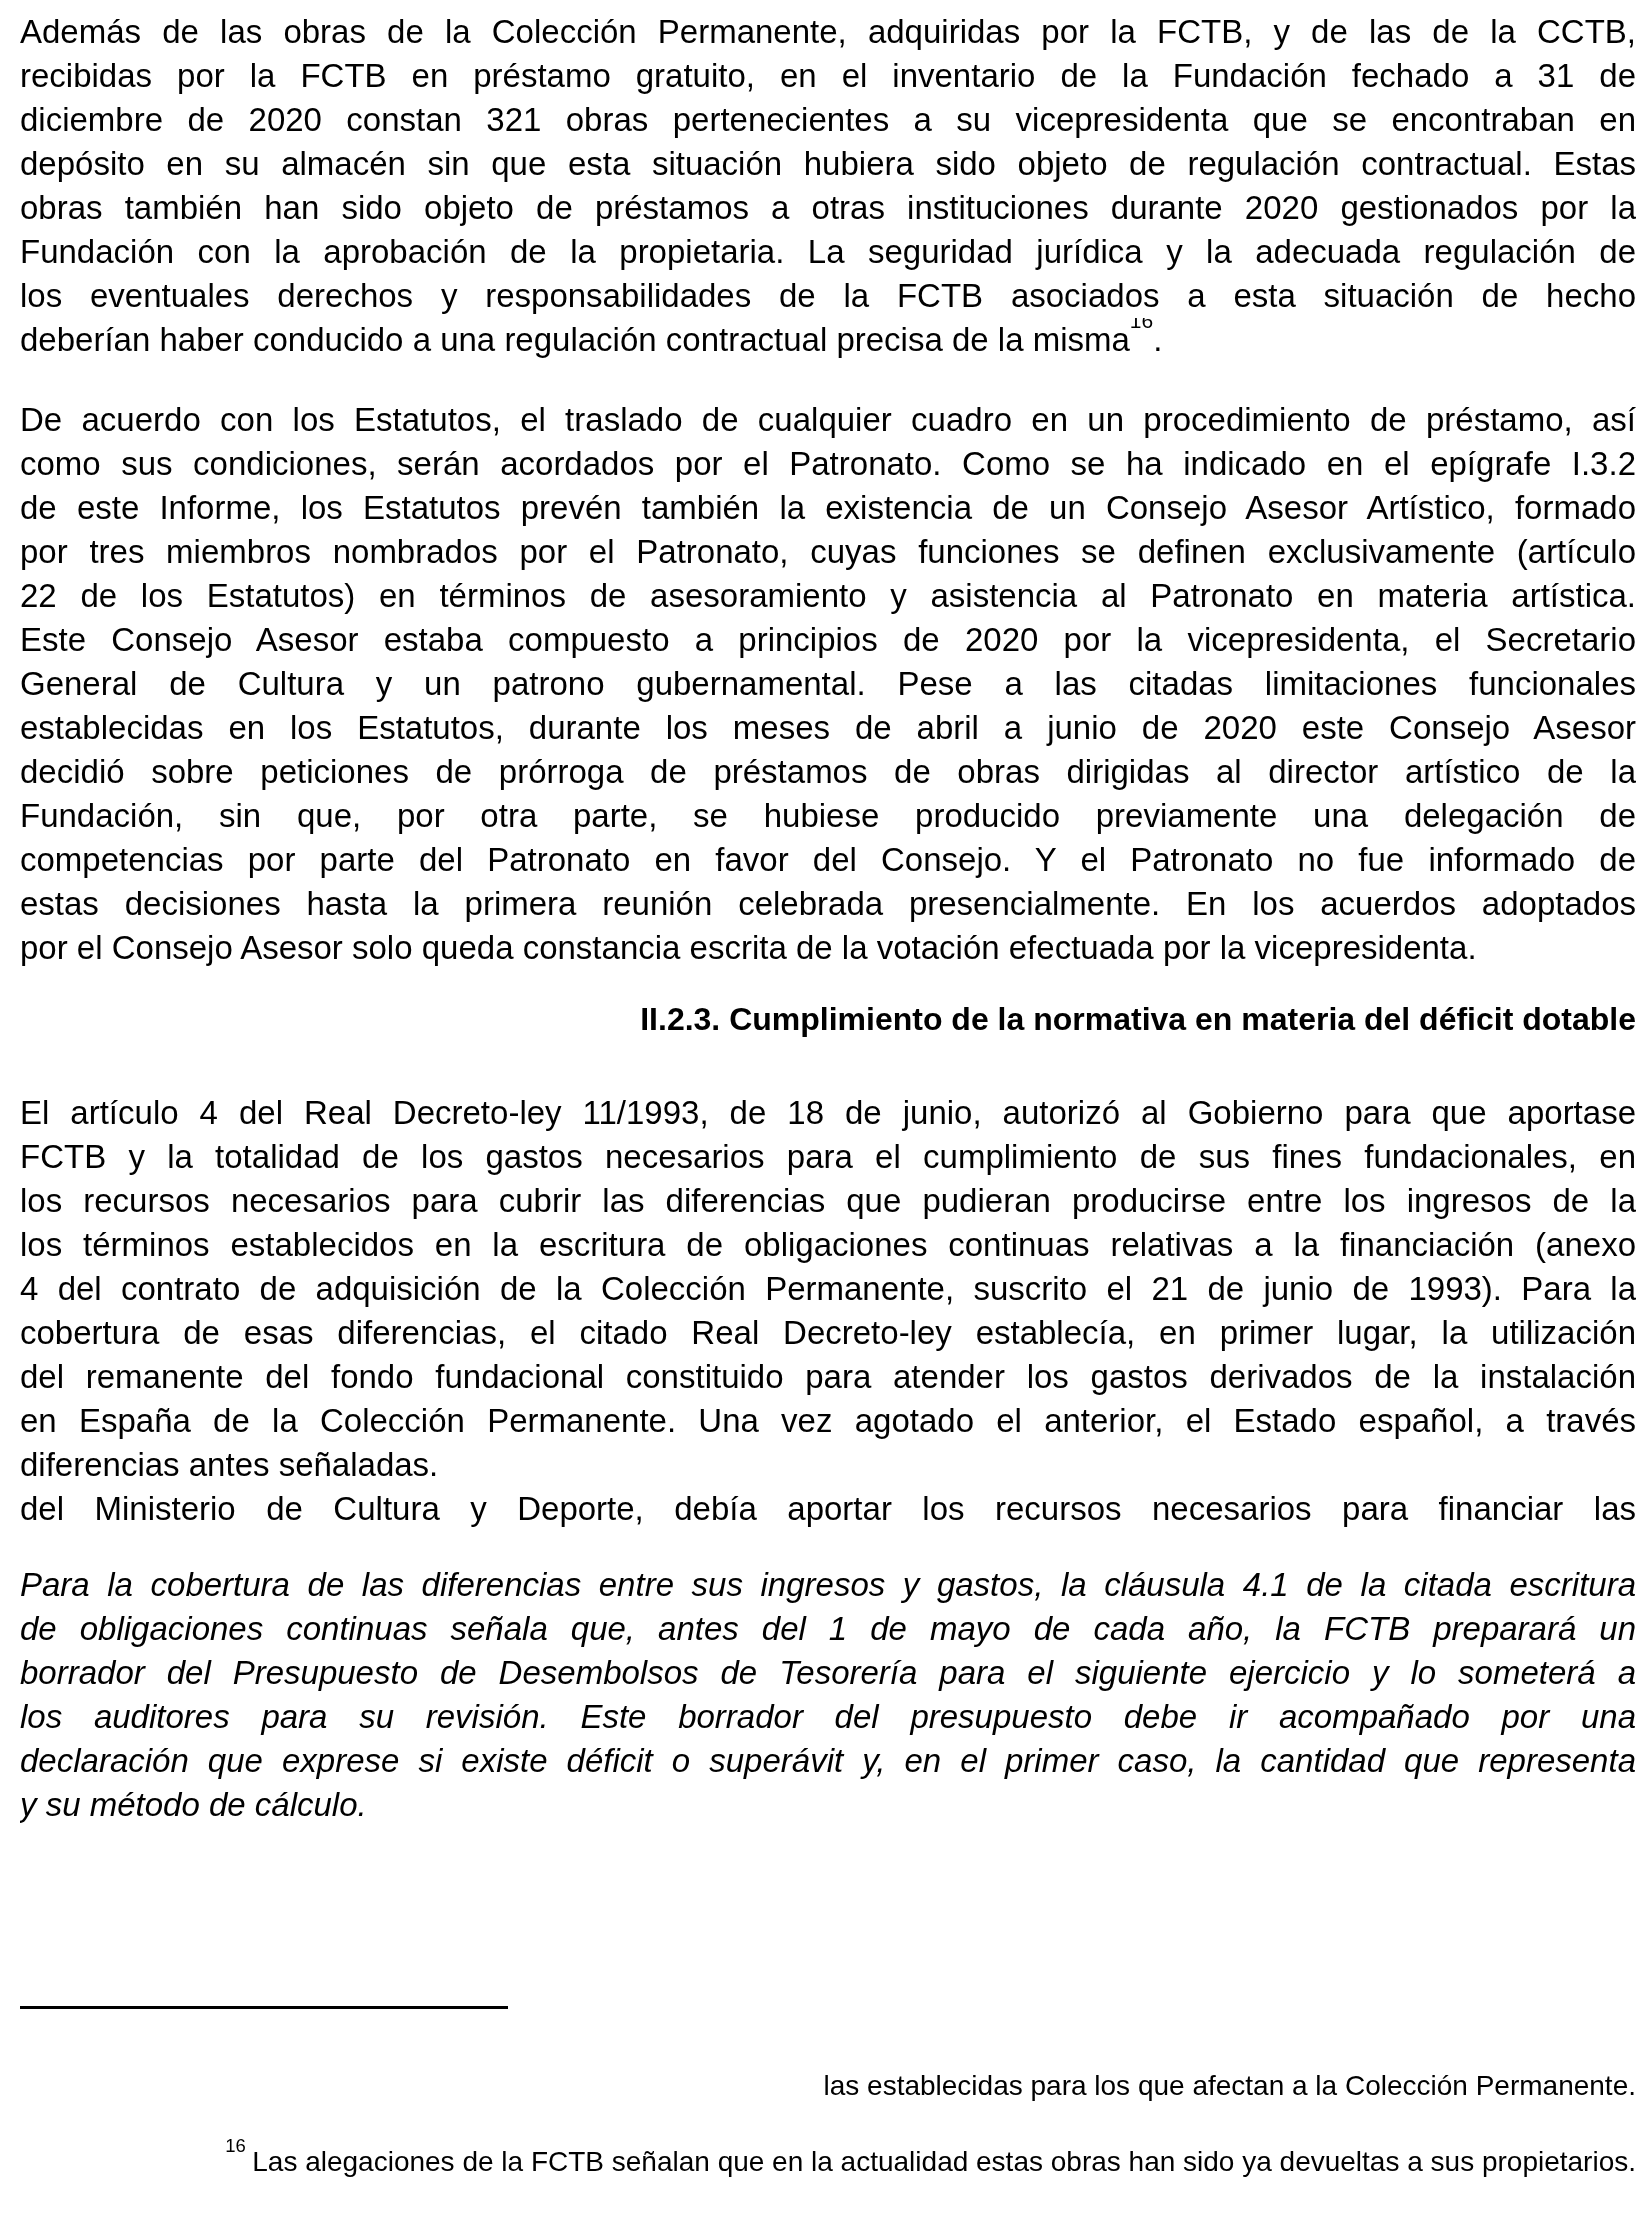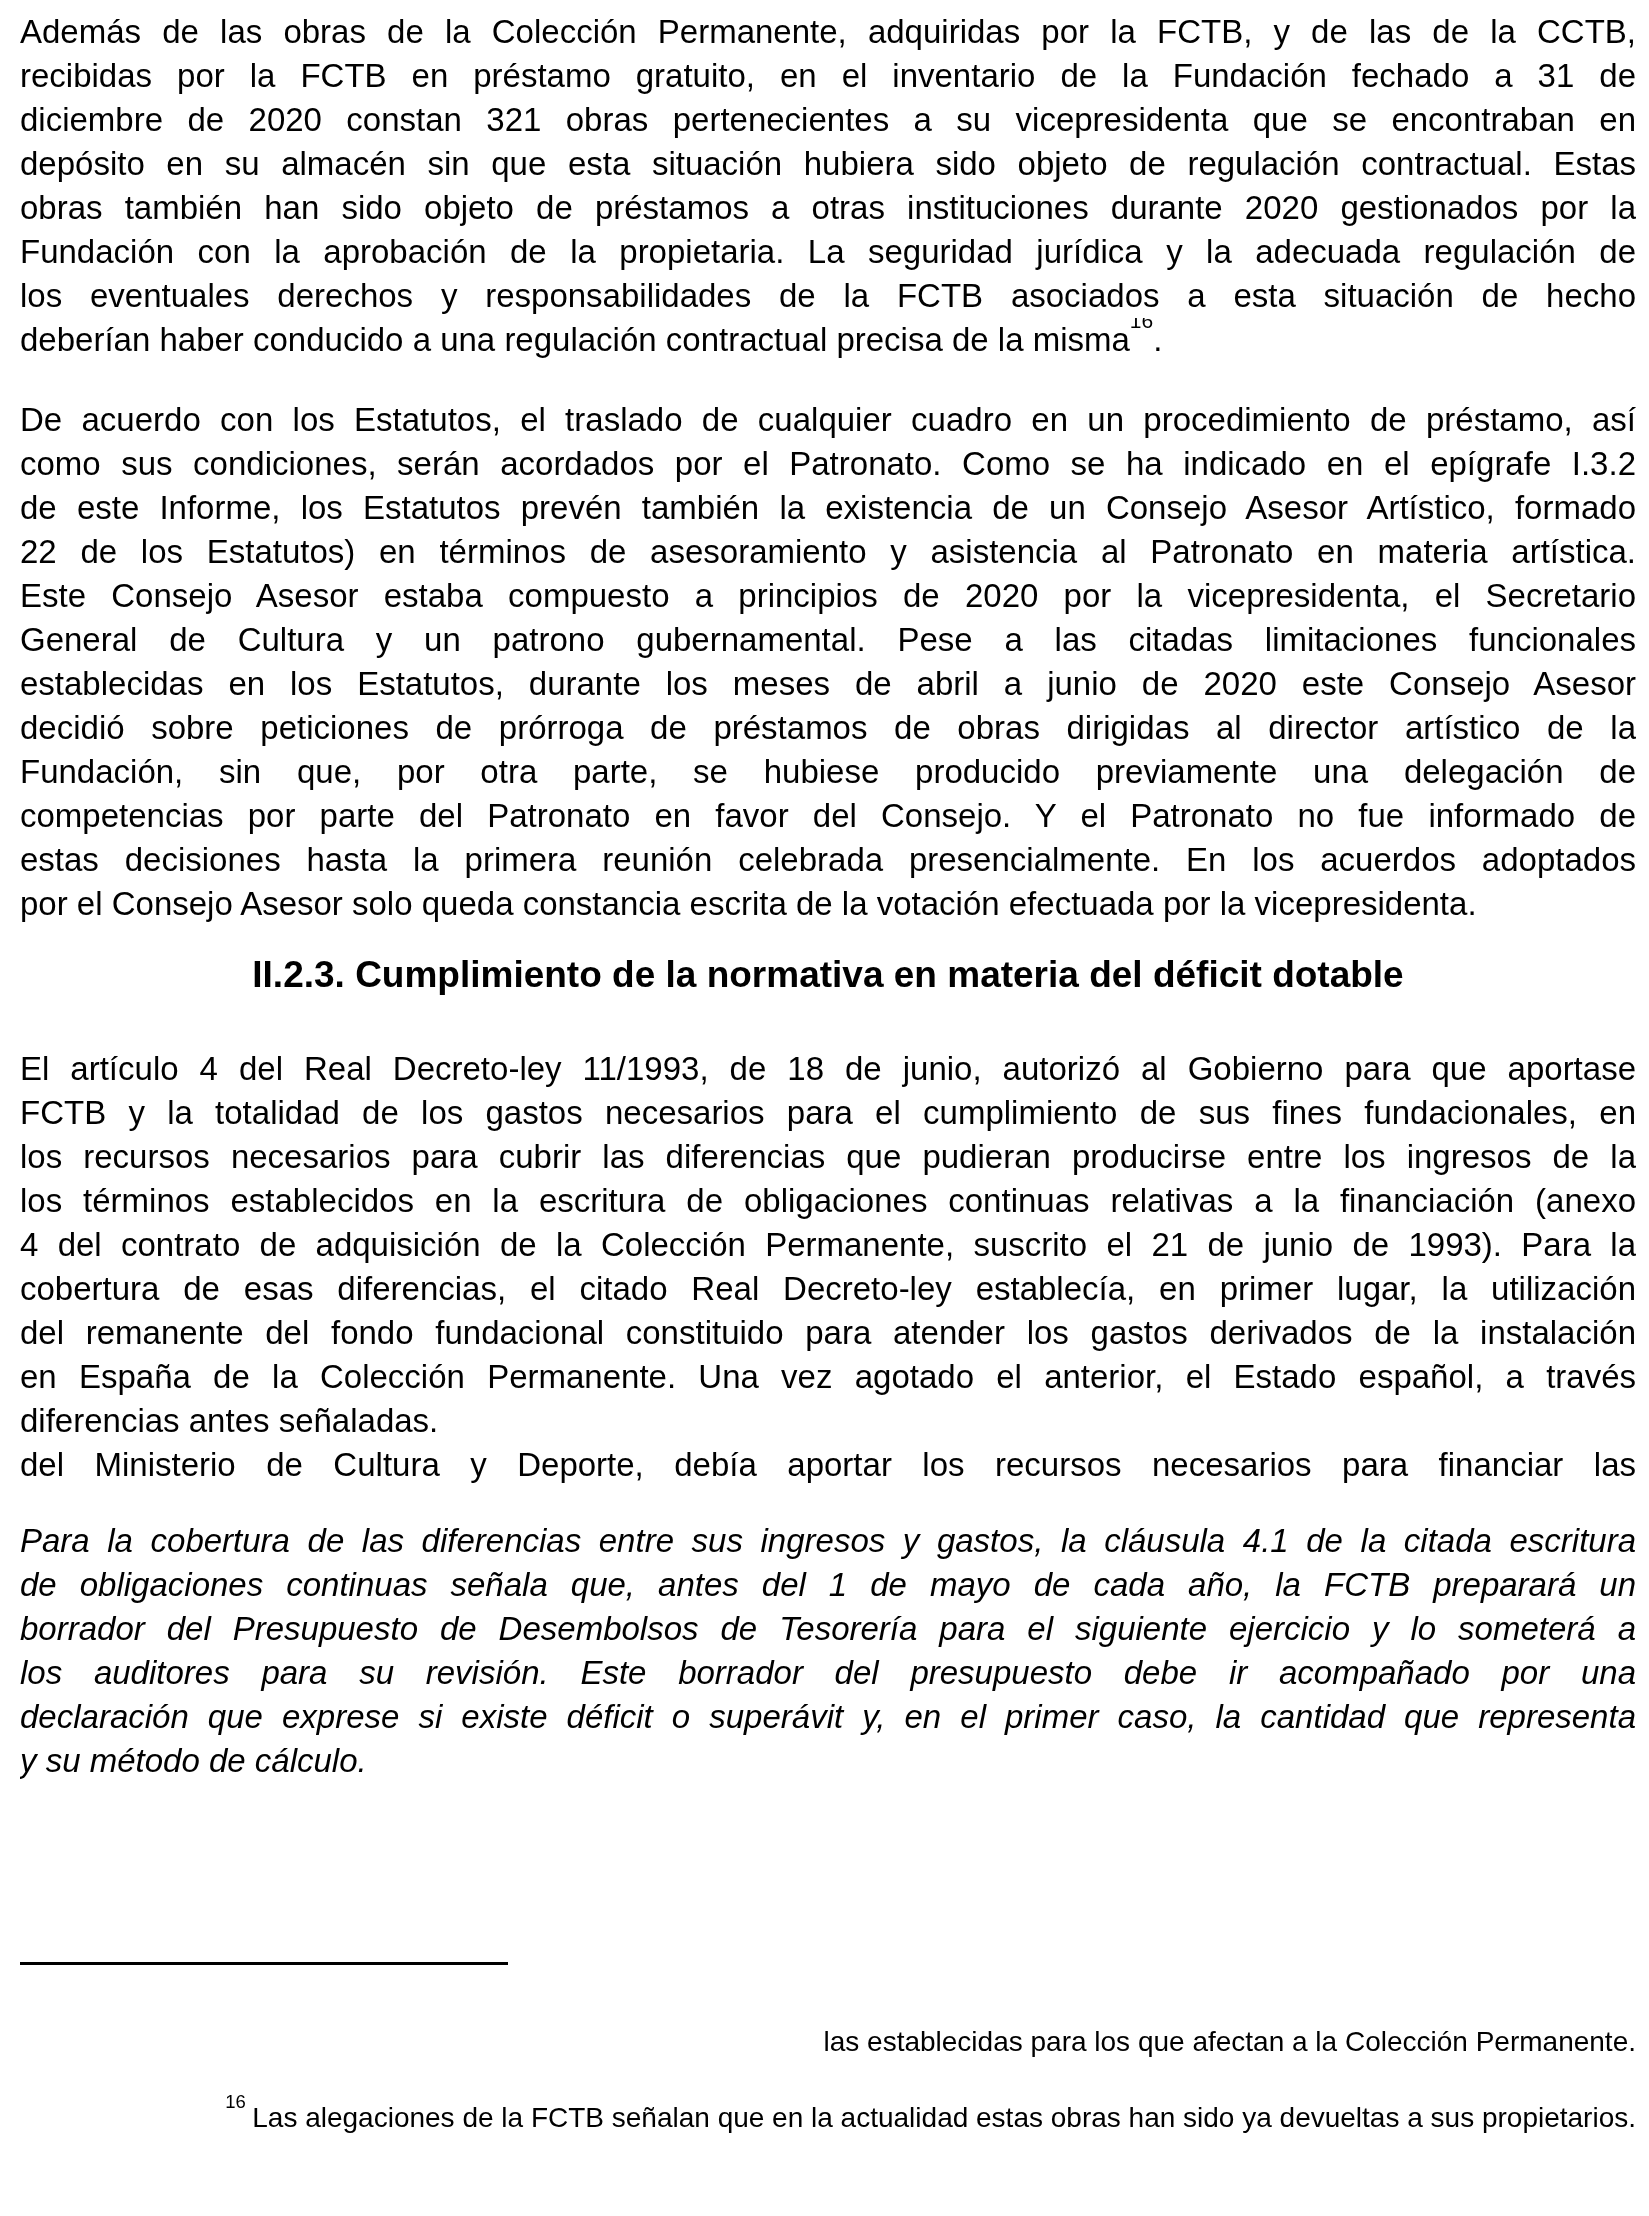--- a/index.html
+++ b/index.html
@@ -26,24 +26,24 @@
     overflow: hidden;
     text-align: justify;
     text-align-last: justify;
     white-space: normal;
   }
   .line.last {
     text-align-last: left;
   }
   .heading {
     margin: 26.5px 0 0 0;
-    font-size: 37px;
+    font-size: 32px;
     font-weight: bold;
     line-height: 44px;
-    text-align: center;
+    text-align: right;
   }
   #doc > .para + .para { margin-top: 36px; }
   #doc > .heading + .para { margin-top: 50px; }
   #doc > .para.p4 { margin-top: 32px; font-style: italic; }
   .para sup {
     font-size: 21px;
     line-height: 0;
     position: relative;
     top: -11.2px;
   }
@@ -81,20 +81,21 @@
         <div class="line">depósito en su almacén sin que esta situación hubiera sido objeto de regulación contractual. Estas</div>
         <div class="line">obras también han sido objeto de préstamos a otras instituciones durante 2020 gestionados por la</div>
         <div class="line">Fundación con la aprobación de la propietaria. La seguridad jurídica y la adecuada regulación de</div>
         <div class="line">los eventuales derechos y responsabilidades de la FCTB asociados a esta situación de hecho</div>
         <div class="line last">deberían haber conducido a una regulación contractual precisa de la misma<sup>16</sup>.</div>
       </div>
       <div class="para p2">
         <div class="line">De acuerdo con los Estatutos, el traslado de cualquier cuadro en un procedimiento de préstamo, así</div>
         <div class="line">como sus condiciones, serán acordados por el Patronato. Como se ha indicado en el epígrafe I.3.2</div>
         <div class="line">de este Informe, los Estatutos prevén también la existencia de un Consejo Asesor Artístico, formado</div>
+        <div class="line">por tres miembros nombrados por el Patronato, cuyas funciones se definen exclusivamente (artículo</div>
         <div class="line">22 de los Estatutos) en términos de asesoramiento y asistencia al Patronato en materia artística.</div>
         <div class="line">Este Consejo Asesor estaba compuesto a principios de 2020 por la vicepresidenta, el Secretario</div>
         <div class="line">General de Cultura y un patrono gubernamental. Pese a las citadas limitaciones funcionales</div>
         <div class="line">establecidas en los Estatutos, durante los meses de abril a junio de 2020 este Consejo Asesor</div>
         <div class="line">decidió sobre peticiones de prórroga de préstamos de obras dirigidas al director artístico de la</div>
         <div class="line">Fundación, sin que, por otra parte, se hubiese producido previamente una delegación de</div>
         <div class="line">competencias por parte del Patronato en favor del Consejo. Y el Patronato no fue informado de</div>
         <div class="line">estas decisiones hasta la primera reunión celebrada presencialmente. En los acuerdos adoptados</div>
         <div class="line last">por el Consejo Asesor solo queda constancia escrita de la votación efectuada por la vicepresidenta.</div>
       </div>

